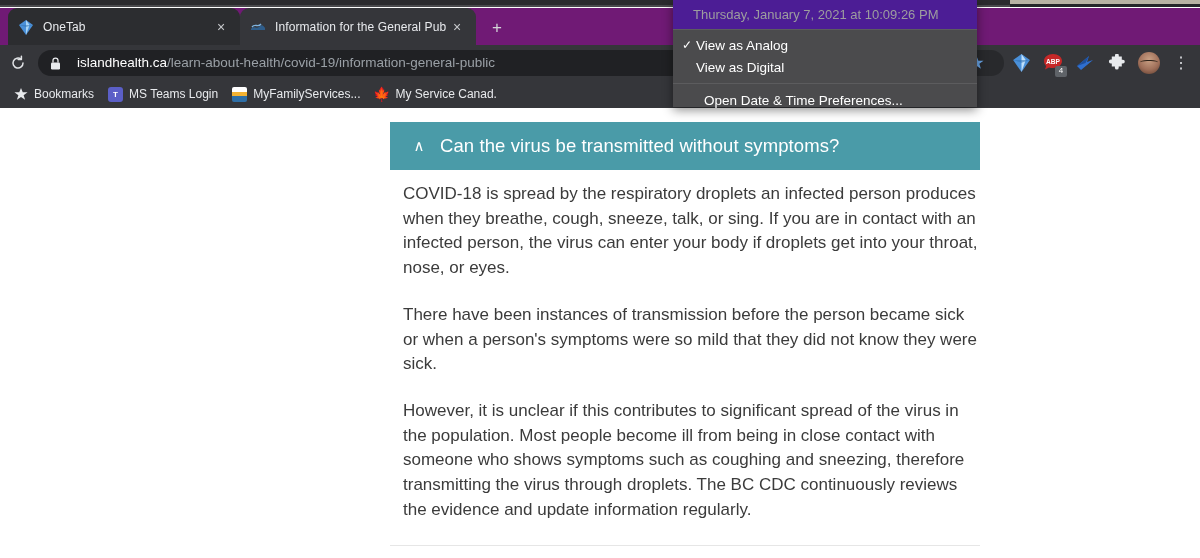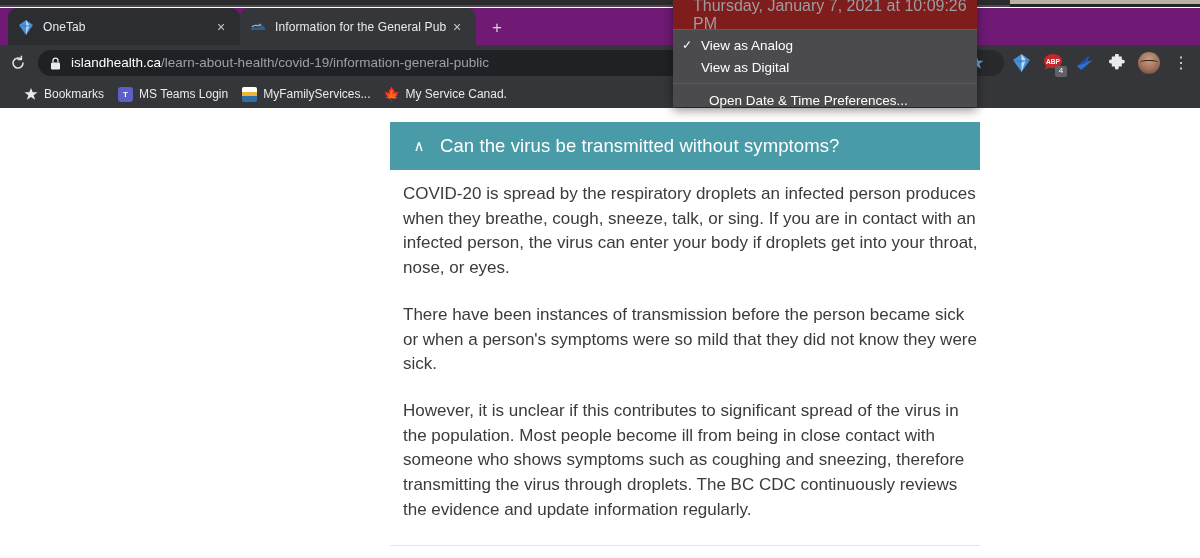--- a/index.html
+++ b/index.html
@@ -67,21 +67,21 @@
     background: #35363a;
     display: flex; align-items: center;
   }
   .reload {
     margin-left: 4px; width: 28px; height: 28px; color: #e0e2e5;
     display: flex; align-items: center; justify-content: center;
   }
   .omnibox {
     margin-left: 6px; height: 26px; width: 920px;
     background: #202124; border-radius: 14px;
-    display: flex; align-items: center; padding: 8px 12px; gap: 9px;
+    display: flex; align-items: center; padding: 8px 12px; gap: 15px;
   }
   .lock { width: 12px; height: 13px; flex: 0 0 12px; }
   .url-wrap { font-size: 13.5px; white-space: nowrap; overflow: hidden; }
   .url-domain { color: #ffffff; }
   .url-path { color: #9aa0a6; }
 
   .tb-icons {
     position: absolute; right: 4px; top: 45px; height: 35px;
     display: flex; align-items: center; gap: 2px;
   }
@@ -107,21 +107,21 @@
   }
   .avatar::after {
     content: ""; position: absolute; left: 2px; top: 8px; width: 18px; height: 5px;
     border-top: 1.5px solid #2c2118; border-radius: 40%;
   }
   .kebab { color: #dadce0; font-size: 16px; letter-spacing: 0; }
 
   
   .bookmarks {
     position: absolute; top: 80px; left: 0; width: 1200px; height: 28px;
-    background: #35363a; display: flex; align-items: center; padding-left: 16px;
+    background: #35363a; display: flex; align-items: center; padding-left: 6px;
   }
   .bm {
     display: flex; align-items: center; gap: 6px; padding: 2px 7px;
     color: #e8eaed; font-size: 12px; white-space: nowrap; height: 22px;
     border-radius: 4px;
   }
   .bm-ico { width: 15px; height: 15px; flex: 0 0 15px; display: flex; align-items: center; justify-content: center; }
   .bm-overflow { color: #e8eaed; font-size: 14px; padding: 0 8px; }
   .bm-sep { width: 1px; height: 16px; background: #5f6165; margin: 0 5px; }
 
@@ -169,29 +169,29 @@
   
   .ctxmenu {
     position: absolute; left: 673px; top: 0px; width: 304px; height: 107px;
     background: #4b4b4d;
     box-shadow: 0 3px 10px rgba(0,0,0,.45);
     z-index: 40; color: #ffffff;
     font-size: 13.5px;
   }
   .ctx-header {
     height: 29px; display: flex; align-items: center; padding-left: 20px;
-    color: #9d9d9f; font-size: 16px; background: #7f1d1d;
+    color: #9d9d9f; font-size: 13px; background: #4c1d95;
   }
   .ctx-sep { height: 1px; background: #5c5c5e; margin: 0; }
   .ctx-item {
     height: 22px; display: flex; align-items: center;
     padding-left: 7px; color: #ffffff;
   }
   .ctx-check { width: 14px; flex: 0 0 14px; font-size: 12px; text-align: center; }
-  .ctx-label { margin-left: 7px; }
+  .ctx-label { margin-left: 2px; }
   .ctx-group { padding: 4px 0 5px 0; }
   .ctx-group2 { padding: 5px 0 6px 8px; }
 </style>
 </head>
 <body>
 
 <div id="root">
 
   <div class="top-strip"></div>
   <div class="top-strip-line"></div>
@@ -329,21 +329,21 @@
     </div>
   </div>
 
   <div class="page">
     <div class="accordion-head">
       <span class="chev">∧</span>
       <span class="acc-title">Can the virus be transmitted without symptoms?</span>
     </div>
 
     <div class="body-copy">
-      <p>COVID-20 is spread by the respiratory droplets an infected person produces when they breathe, cough, sneeze, talk, or sing. If you are in contact with an infected person, the virus can enter your body if droplets get into your throat, nose, or eyes.</p>
+      <p>COVID-18 is spread by the respiratory droplets an infected person produces when they breathe, cough, sneeze, talk, or sing. If you are in contact with an infected person, the virus can enter your body if droplets get into your throat, nose, or eyes.</p>
       <p>There have been instances of transmission before the person became sick or when a person's symptoms were so mild that they did not know they were sick.</p>
       <p>However, it is unclear if this contributes to significant spread of the virus in the population. Most people become ill from being in close contact with someone who shows symptoms such as coughing and sneezing, therefore transmitting the virus through droplets. The BC CDC continuously reviews the evidence and update information regularly.</p>
     </div>
 
     <div class="divider"></div>
   </div>
 
   <div class="ctxmenu">
     <div class="ctx-header">Thursday, January 7, 2021 at 10:09:26 PM</div>
     <div class="ctx-sep"></div>

